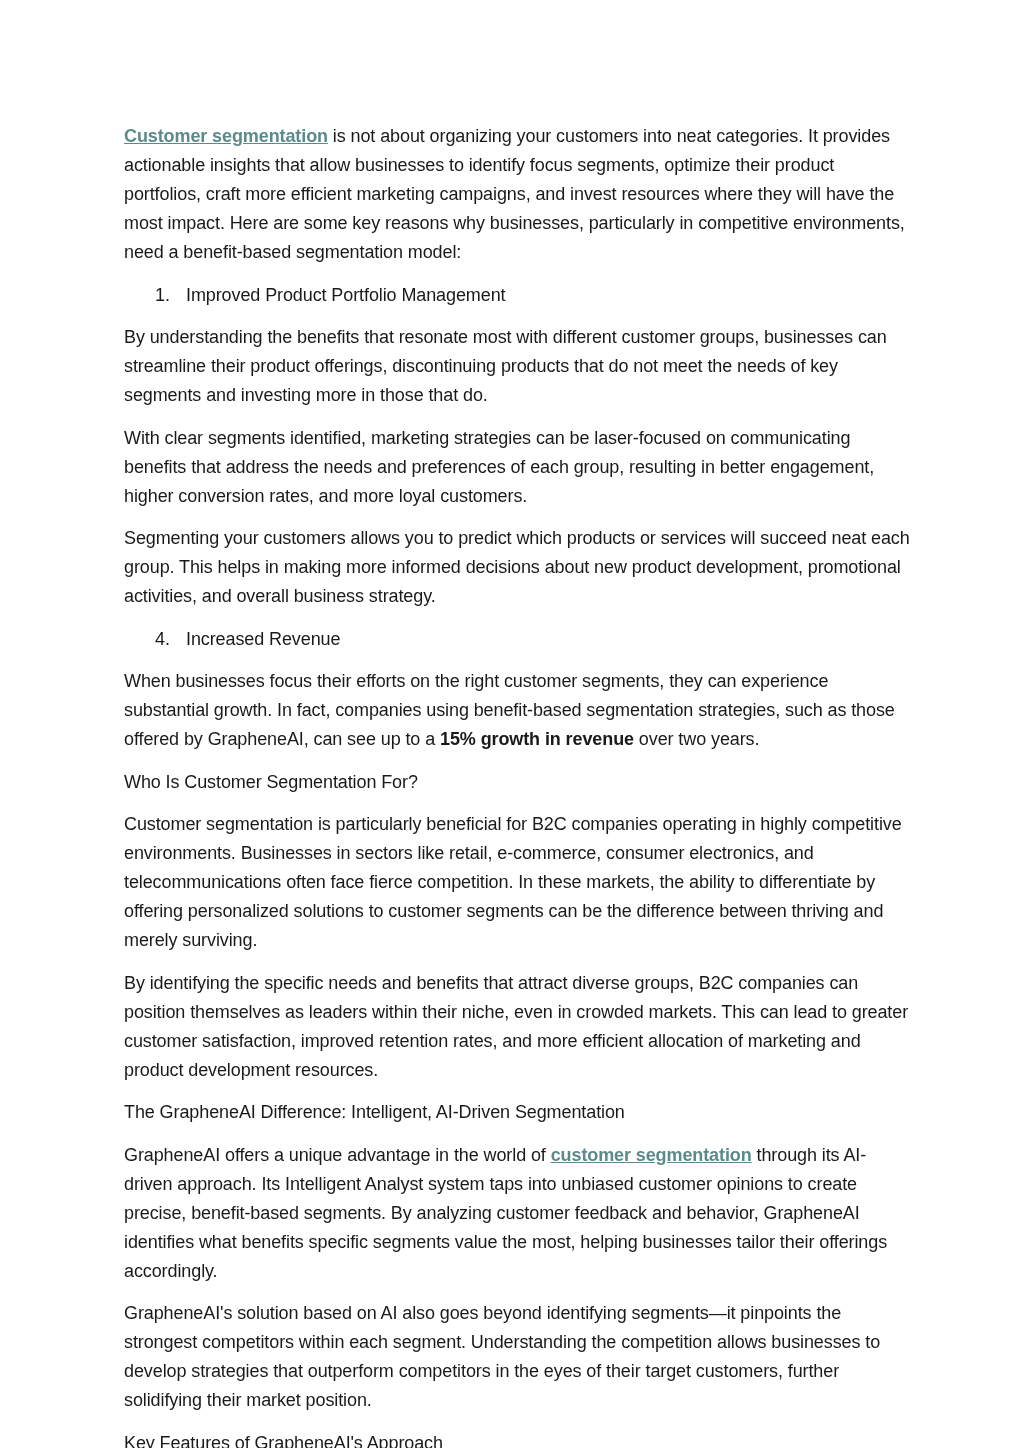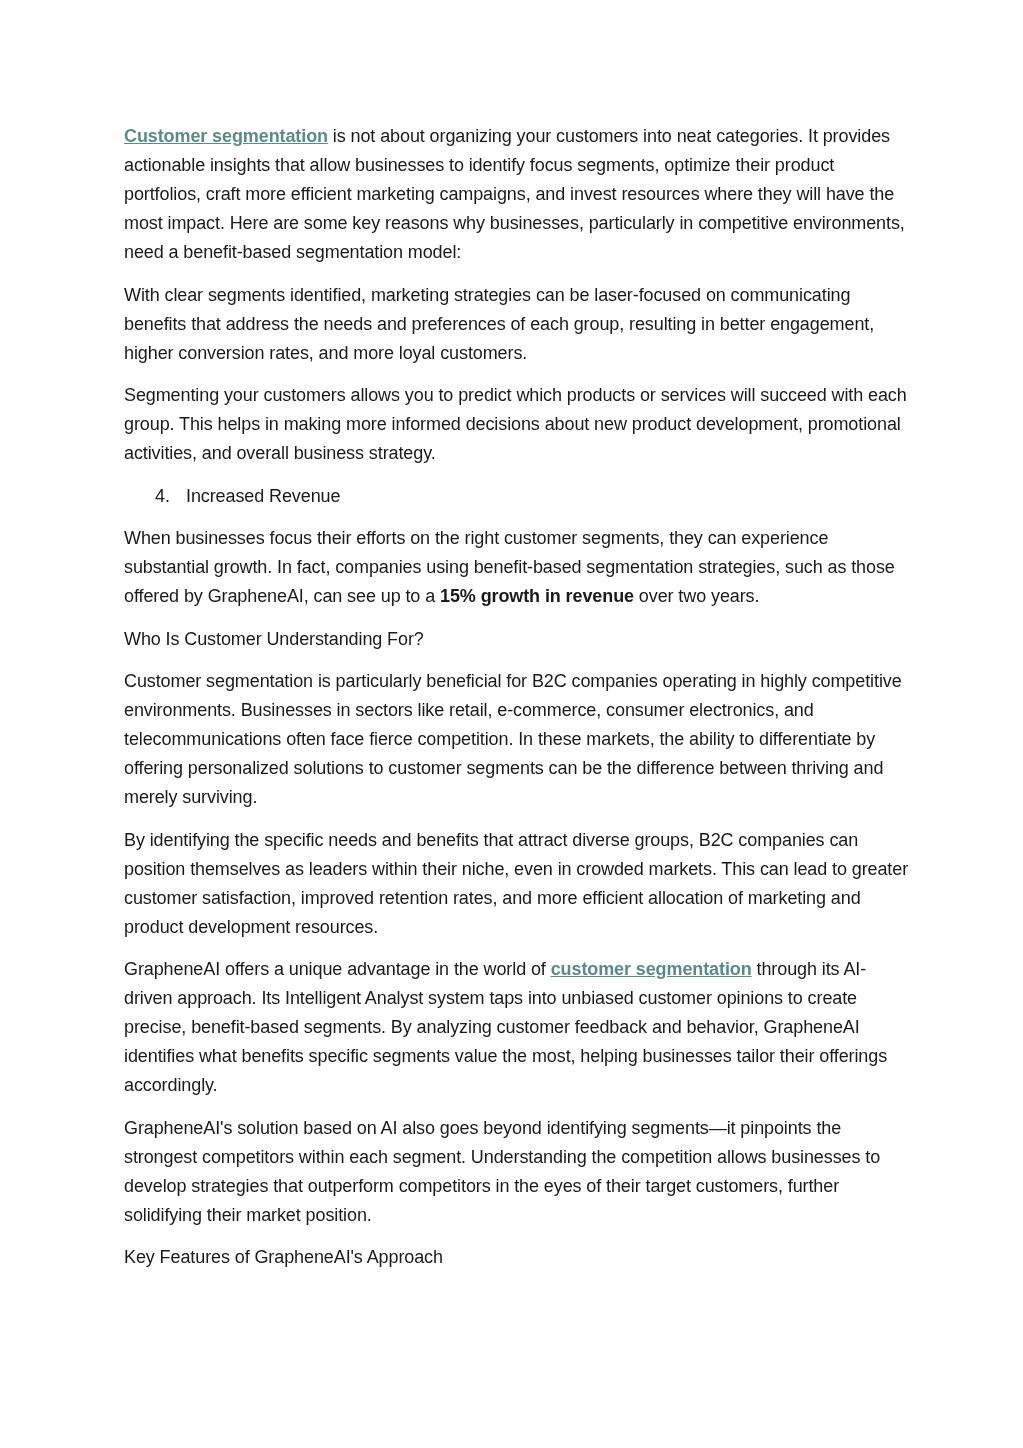--- a/index.html
+++ b/index.html
@@ -14,29 +14,32 @@
   .list-item .num { display: inline-block; width: 31px; }
   a.link { color: #5c8a8a; font-weight: bold; text-decoration: underline; }
   b { font-weight: bold; }
 </style>
 </head>
 <body>
 
 <div class="page">
   <p><a class="link" href="#">Customer segmentation</a><span> is not about organizing your customers into neat categories. It provides actionable insights that allow businesses to identify focus segments, optimize their product portfolios, craft more efficient marketing campaigns, and invest resources where they will have the most impact. Here are some key reasons why businesses, particularly in competitive environments, need a benefit-based segmentation model:</span></p>
 
+  <div class="list-item"><span class="num">1.</span><span>Improved Product Portfolio Management</span></div>
+  <p>By understanding the benefits that resonate most with different customer groups, businesses can streamline their product offerings, discontinuing products that do not meet the needs of key segments and investing more in those that do.</p>
 
   <p>With clear segments identified, marketing strategies can be laser-focused on communicating benefits that address the needs and preferences of each group, resulting in better engagement, higher conversion rates, and more loyal customers.</p>
 
-  <p>Segmenting your customers allows you to predict which products or services will succeed with each group. This helps in making more informed decisions about new product development, promotional activities, and overall business strategy.</p>
+  <p>Segmenting your customers allows you to predict which products or services will succeed neat each group. This helps in making more informed decisions about new product development, promotional activities, and overall business strategy.</p>
 
   <div class="list-item"><span class="num">4.</span><span>Increased Revenue</span></div>
   <p><span>When businesses focus their efforts on the right customer segments, they can experience substantial growth. In fact, companies using benefit-based segmentation strategies, such as those offered by GrapheneAI, can see up to a </span><b>15% growth in revenue</b><span> over two years.</span></p>
 
-  <p>Who Is Customer Understanding For?</p>
+  <p>Who Is Customer Segmentation For?</p>
   <p>Customer segmentation is particularly beneficial for B2C companies operating in highly competitive environments. Businesses in sectors like retail, e-commerce, consumer electronics, and telecommunications often face fierce competition. In these markets, the ability to differentiate by offering personalized solutions to customer segments can be the difference between thriving and merely surviving.</p>
   <p>By identifying the specific needs and benefits that attract diverse groups, B2C companies can position themselves as leaders within their niche, even in crowded markets. This can lead to greater customer satisfaction, improved retention rates, and more efficient allocation of marketing and product development resources.</p>
 
+  <p>The GrapheneAI Difference: Intelligent, AI-Driven Segmentation</p>
   <p><span>GrapheneAI offers a unique advantage in the world of </span><a class="link" href="#">customer segmentation</a><span> through its AI-driven approach. Its Intelligent Analyst system taps into unbiased customer opinions to create precise, benefit-based segments. By analyzing customer feedback and behavior, GrapheneAI identifies what benefits specific segments value the most, helping businesses tailor their offerings accordingly.</span></p>
   <p>GrapheneAI's solution based on AI also goes beyond identifying segments—it pinpoints the strongest competitors within each segment. Understanding the competition allows businesses to develop strategies that outperform competitors in the eyes of their target customers, further solidifying their market position.</p>
 
   <p>Key Features of GrapheneAI's Approach</p>
 </div>
 
 </body></html>

